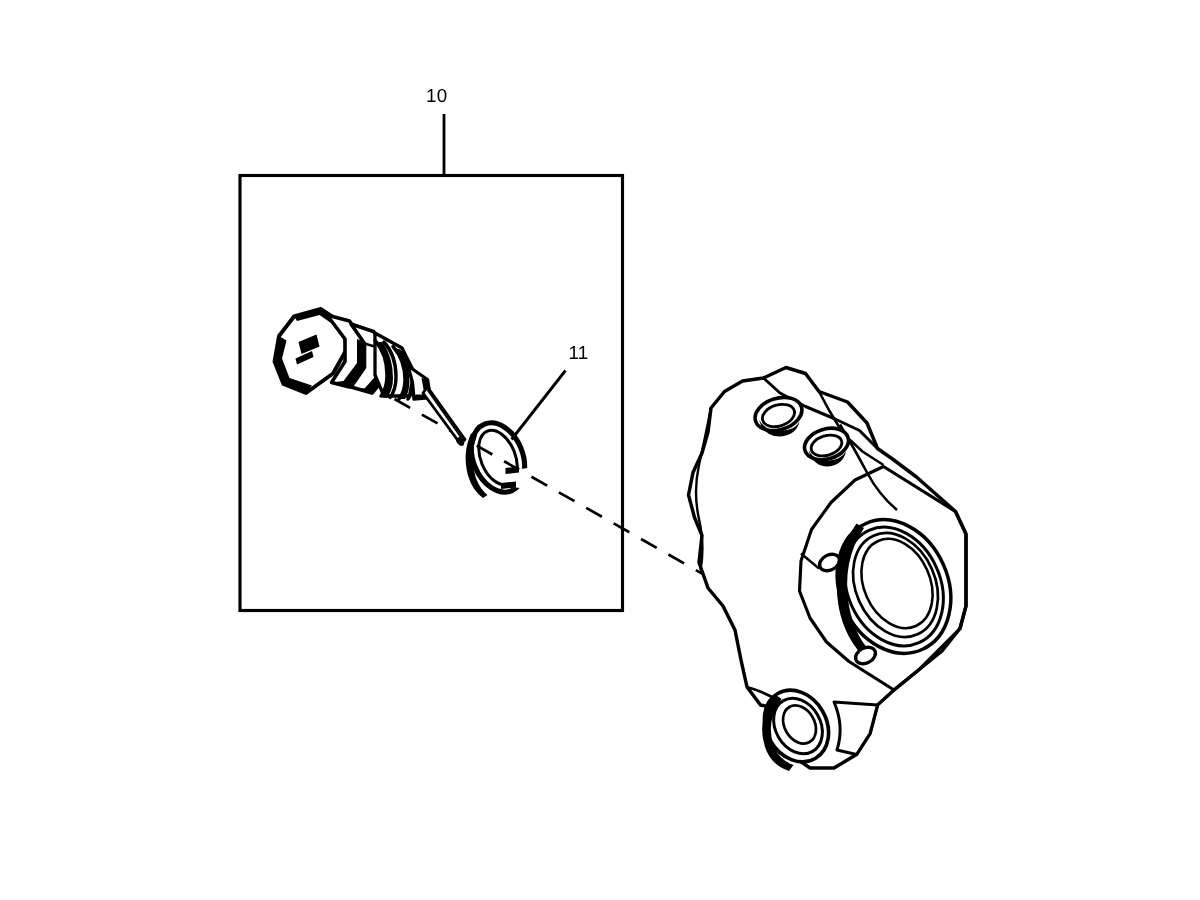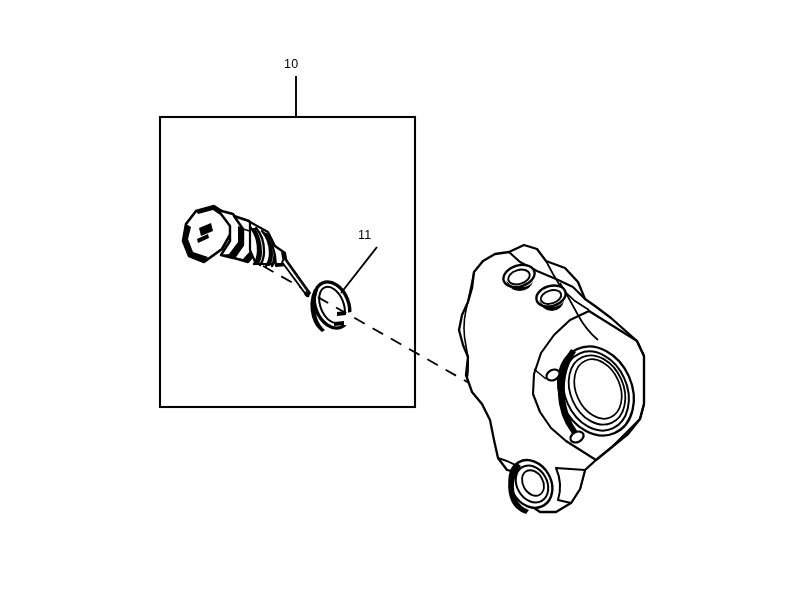--- a/index.html
+++ b/index.html
@@ -35,21 +35,21 @@
     letter-spacing: 0.2px;
     line-height: 1;
     white-space: nowrap;
     user-select: none;
   }
   #label-10 {
     left: 284px;
     top: 58px;
   }
   #label-11 {
-    left: 358px;
+    left: 379px;
     top: 229px;
   }
 </style>
 </head>
 <body>
 
 <div id="diagram-root">
 
   <svg id="diagram-svg" viewBox="0 0 800 600" xmlns="http://www.w3.org/2000/svg">
 

